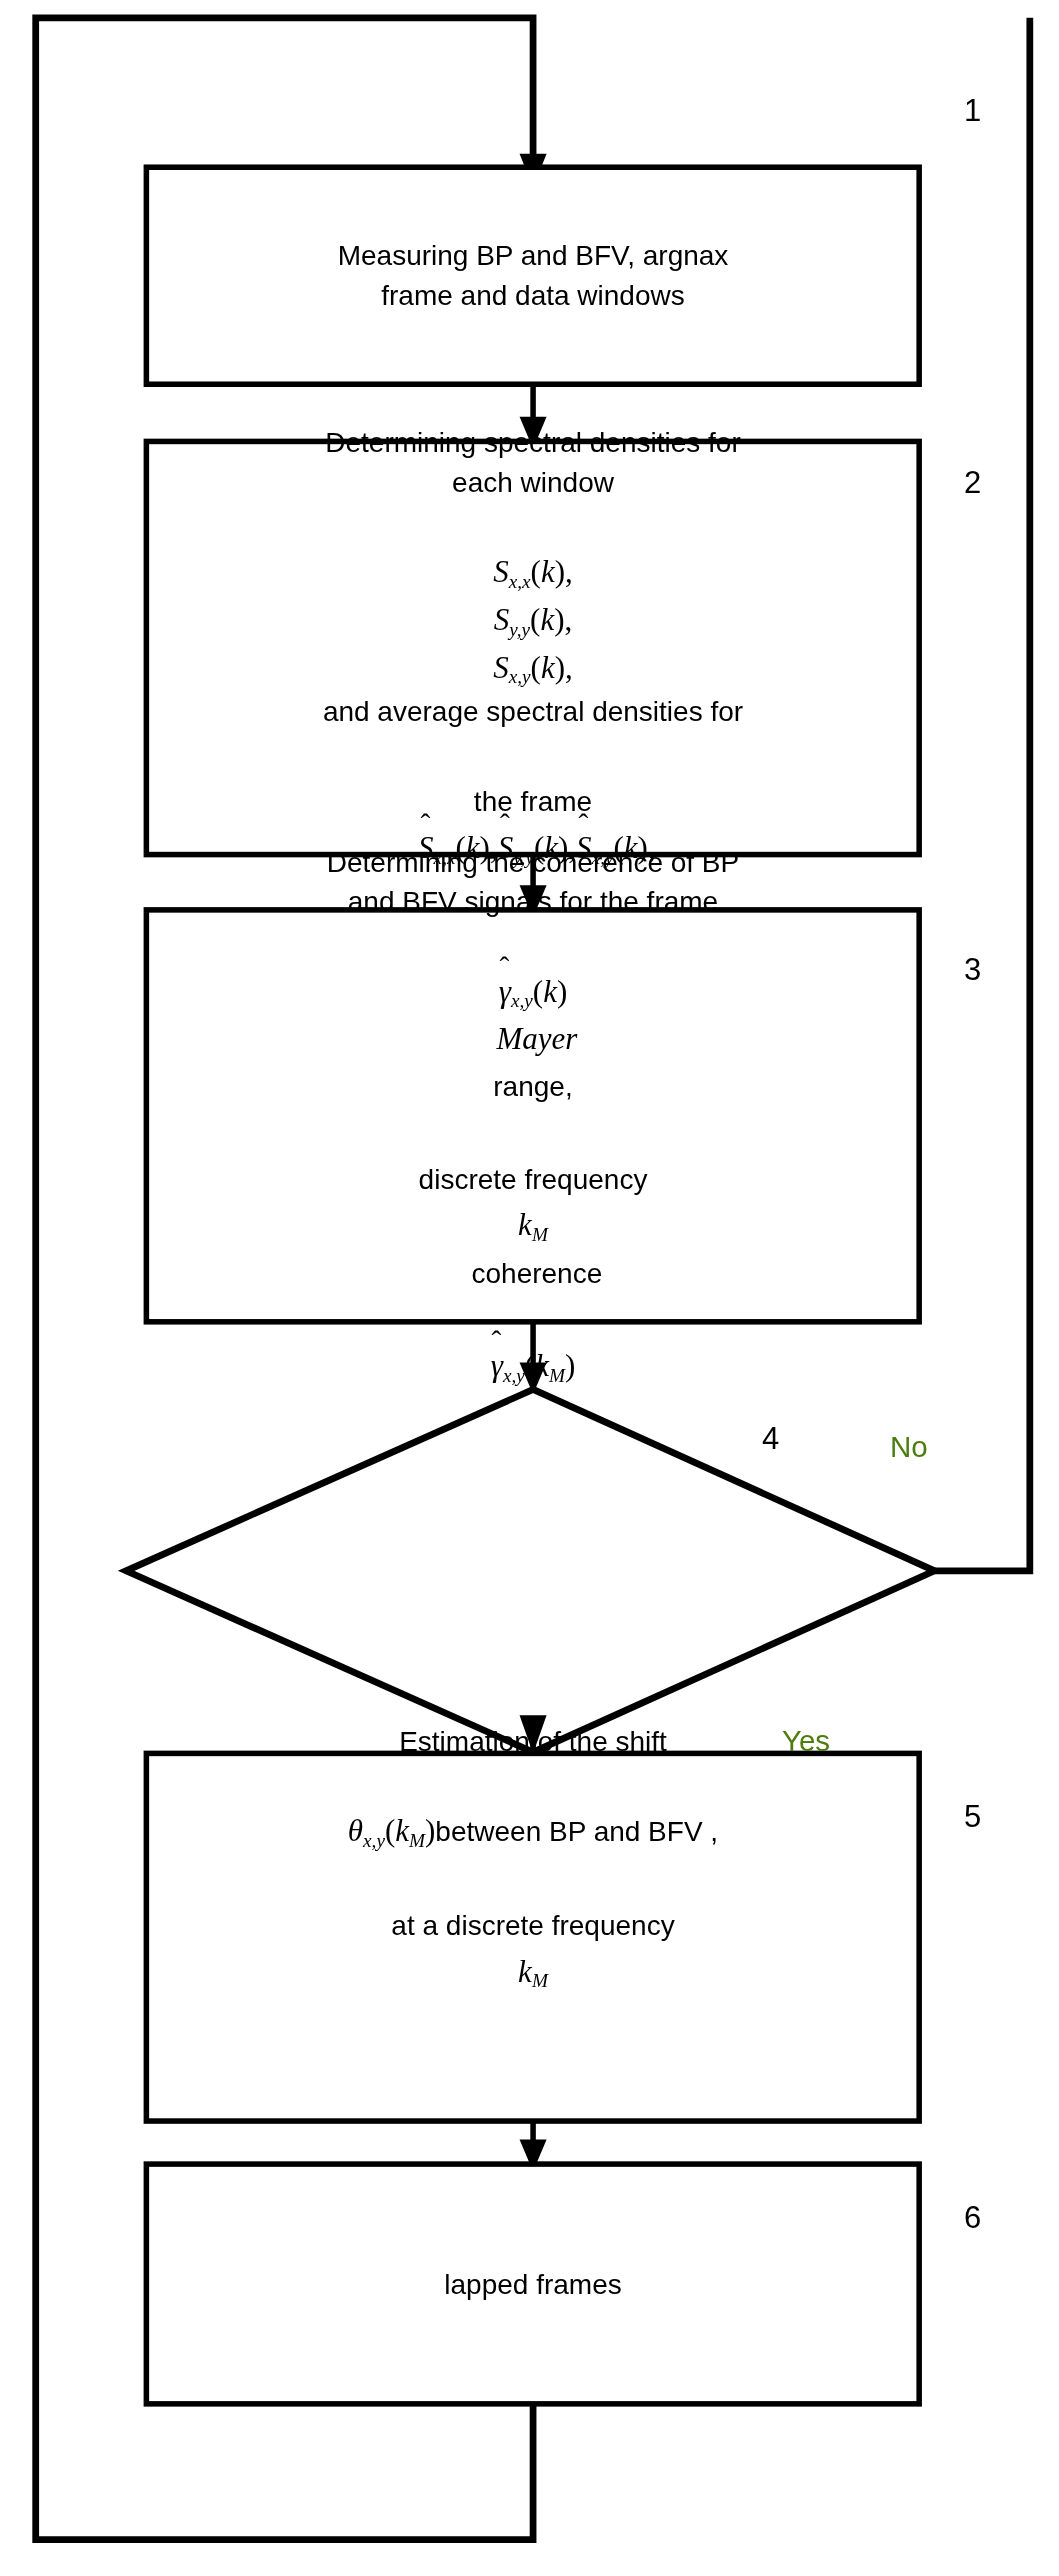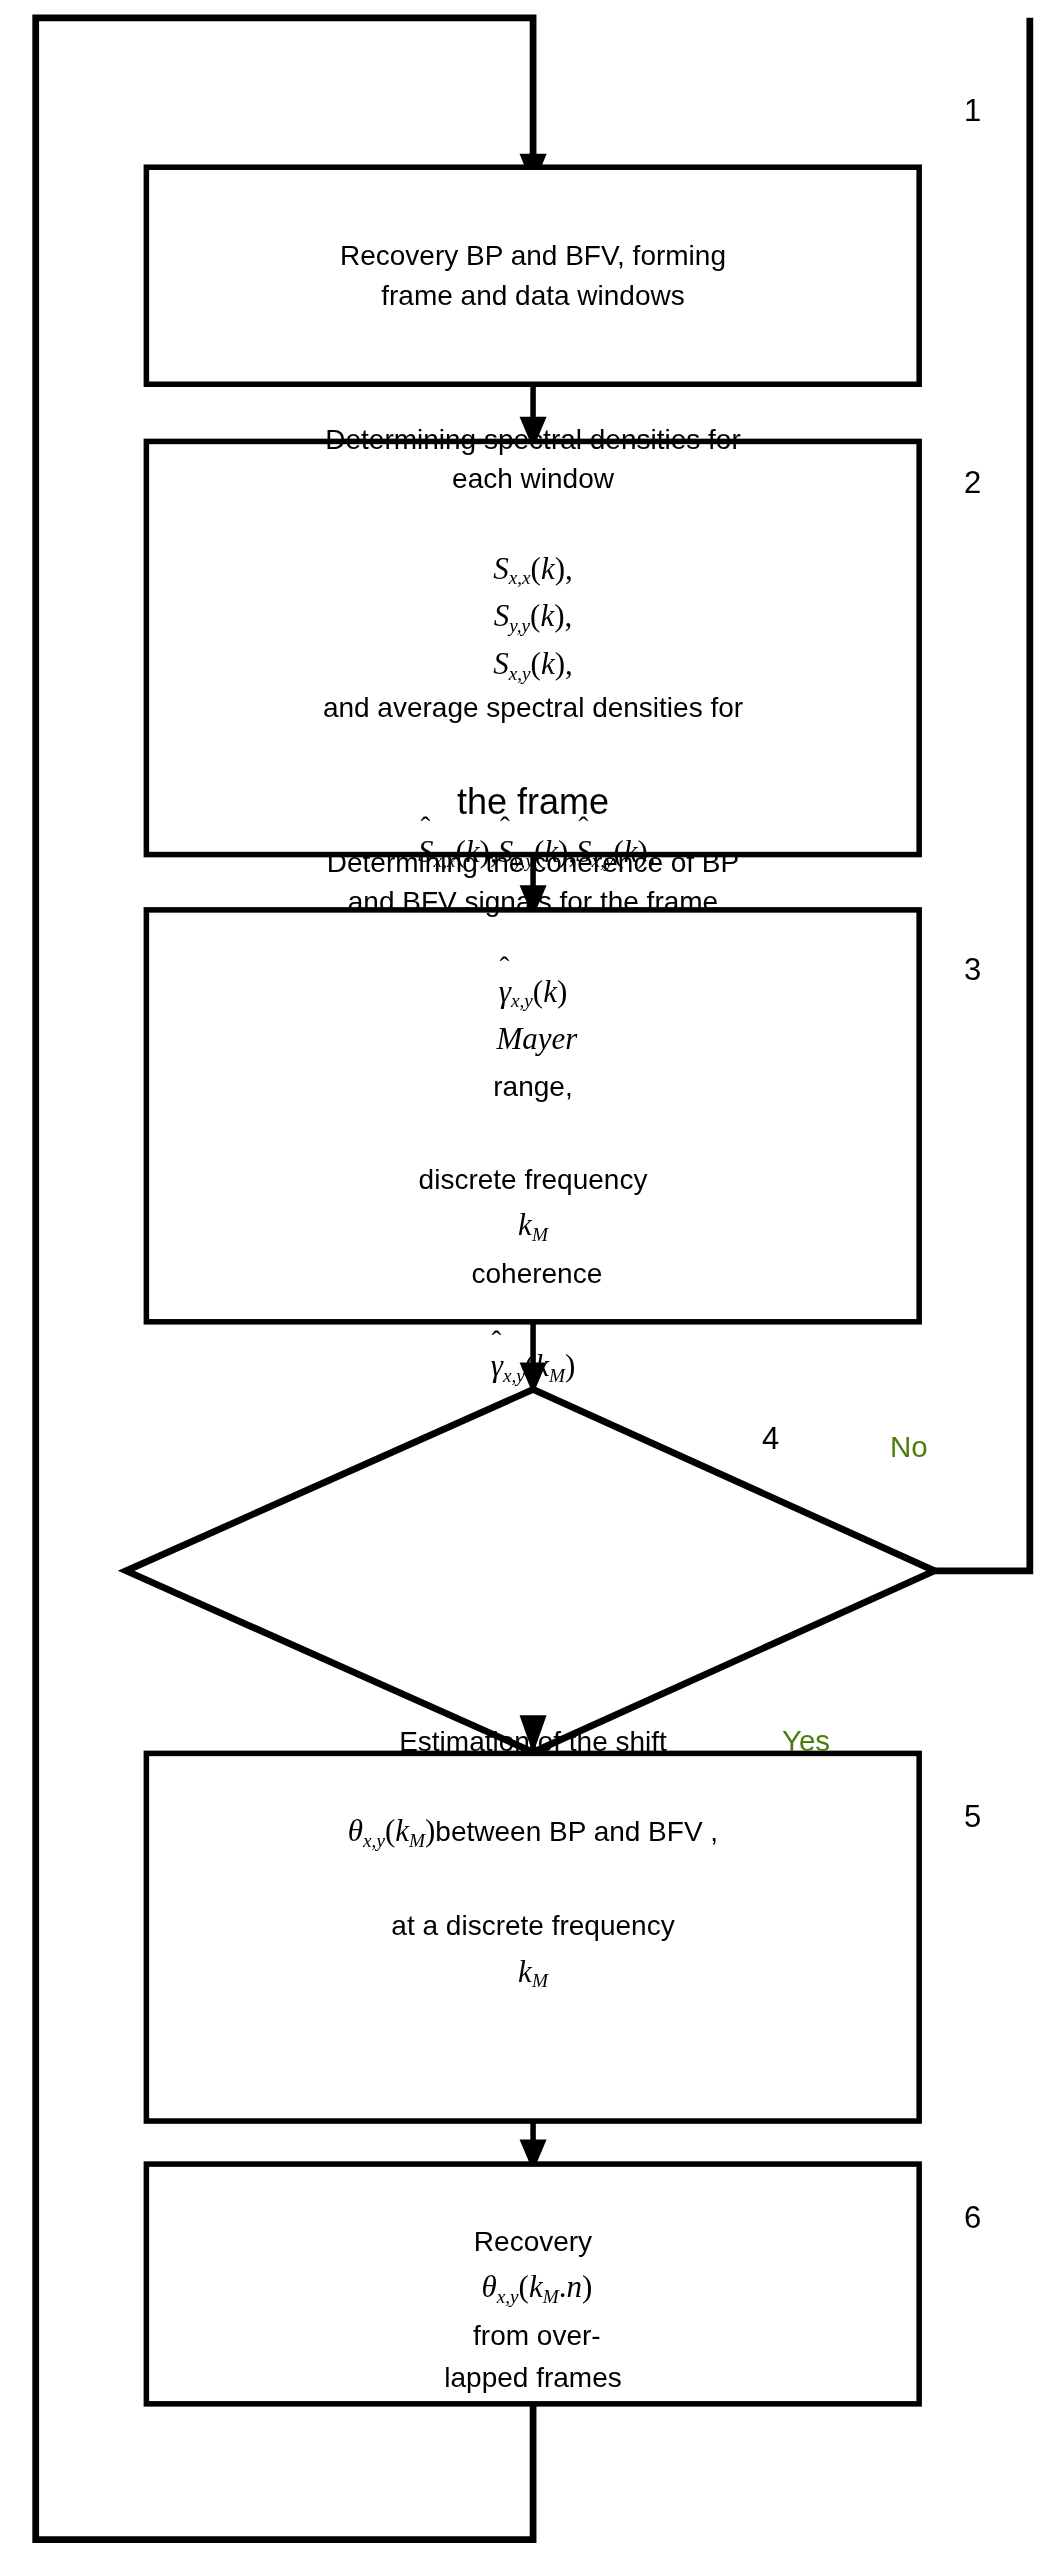--- a/index.html
+++ b/index.html
@@ -126,36 +126,36 @@
 
     <rect x="238" y="2852" width="1257" height="598" fill="#ffffff" stroke="#000000" stroke-width="9"></rect>
 
     <line x1="867" y1="3450" x2="867" y2="3502" stroke="#000000" stroke-width="9"></line>
     <polygon points="845,3480 889,3480 867,3532" fill="#000000"></polygon>
 
     <rect x="238" y="3520" width="1257" height="390" fill="#ffffff" stroke="#000000" stroke-width="9"></rect>
   </svg>
 
   <div class="node-text" style="left:155px; top:176px; width:756px; height:200px;">
-    <span class="ln">Recovery BP and BFV, forming</span>
+    <span class="ln">Measuring BP and BFV, argnax</span>
     <span class="ln">frame and data windows</span>
   </div>
   <div class="step-num" style="left:964px; top:95px;">1</div>
 
   <div class="node-text" style="left:155px; top:450px; width:756px; height:396px;">
     <span class="ln">Determining spectral densities for</span>
     <span class="ln">each window</span>
     <span class="ln mathln">
       <span>S</span><span class="sub">x,x</span><span class="up">(</span><span>k</span><span class="up">),</span>
       <span>S</span><span class="sub">y,y</span><span class="up">(</span><span>k</span><span class="up">),</span>
       <span>S</span><span class="sub">x,y</span><span class="up">(</span><span>k</span><span class="up">),</span>
     </span>
     <span class="ln">and average spectral densities for</span>
     <span class="ln mathln">
-      <span style="font-style:normal; font-family:'Liberation Sans',sans-serif; font-size:36px;">the frame</span>
+      <span style="font-style:normal; font-family:'Liberation Sans',sans-serif; font-size:28px;">the frame</span>
       &nbsp;<span class="hat">S</span><span class="sub">x,x</span><span class="up">(</span><span>k</span><span class="up">),</span><span class="hat">S</span><span class="sub">y,y</span><span class="up">(</span><span>k</span><span class="up">),</span><span class="hat">S</span><span class="sub">x,y</span><span class="up">(</span><span>k</span><span class="up">),</span>
     </span>
   </div>
   <div class="step-num" style="left:964px; top:467px;">2</div>
 
   <div class="node-text" style="left:155px; top:919px; width:756px; height:395px;">
     <span class="ln">Determining the coherence of BP</span>
     <span class="ln">and BFV signals for the frame</span>
     <span class="ln mathln">
       <span class="hat">γ</span><span class="sub">x,y</span><span class="up">(</span><span>k</span><span class="up">)</span>
@@ -183,23 +183,18 @@
       <span>θ</span><span class="sub">x,y</span><span class="up">(</span><span>k</span><span class="sub">M</span><span class="up">)</span><span style="font-style:normal; font-family:Liberation Sans, sans-serif; font-size:28px;">between BP and BFV ,</span>
     </span>
     <span class="ln mathln">
       <span style="font-style:normal; font-family:'Liberation Sans',sans-serif; font-size:28px;">at a discrete frequency</span>
       <span>k</span><span class="sub">M</span>
     </span>
   </div>
   <div class="step-num" style="left:964px; top:1801px;">5</div>
 
   <div class="node-text" style="left:155px; top:2173px; width:756px; height:223px;">
-    <span class="ln mathln">
-      <span style="font-style:normal; font-family:'Liberation Sans',sans-serif; font-size:28px;">Recovery</span>
-      &nbsp;<span>θ</span><span class="sub">x,y</span><span class="up">(</span><span>k</span><span class="sub">M</span><span class="up">.</span><span>n</span><span class="up">)</span>
-      &nbsp;<span style="font-style:normal; font-family:'Liberation Sans',sans-serif; font-size:28px;">from over-</span>
-    </span>
     <span class="ln">lapped frames</span>
   </div>
   <div class="step-num" style="left:964px; top:2202px;">6</div>
 
 </div>
 
 
 </body></html>

